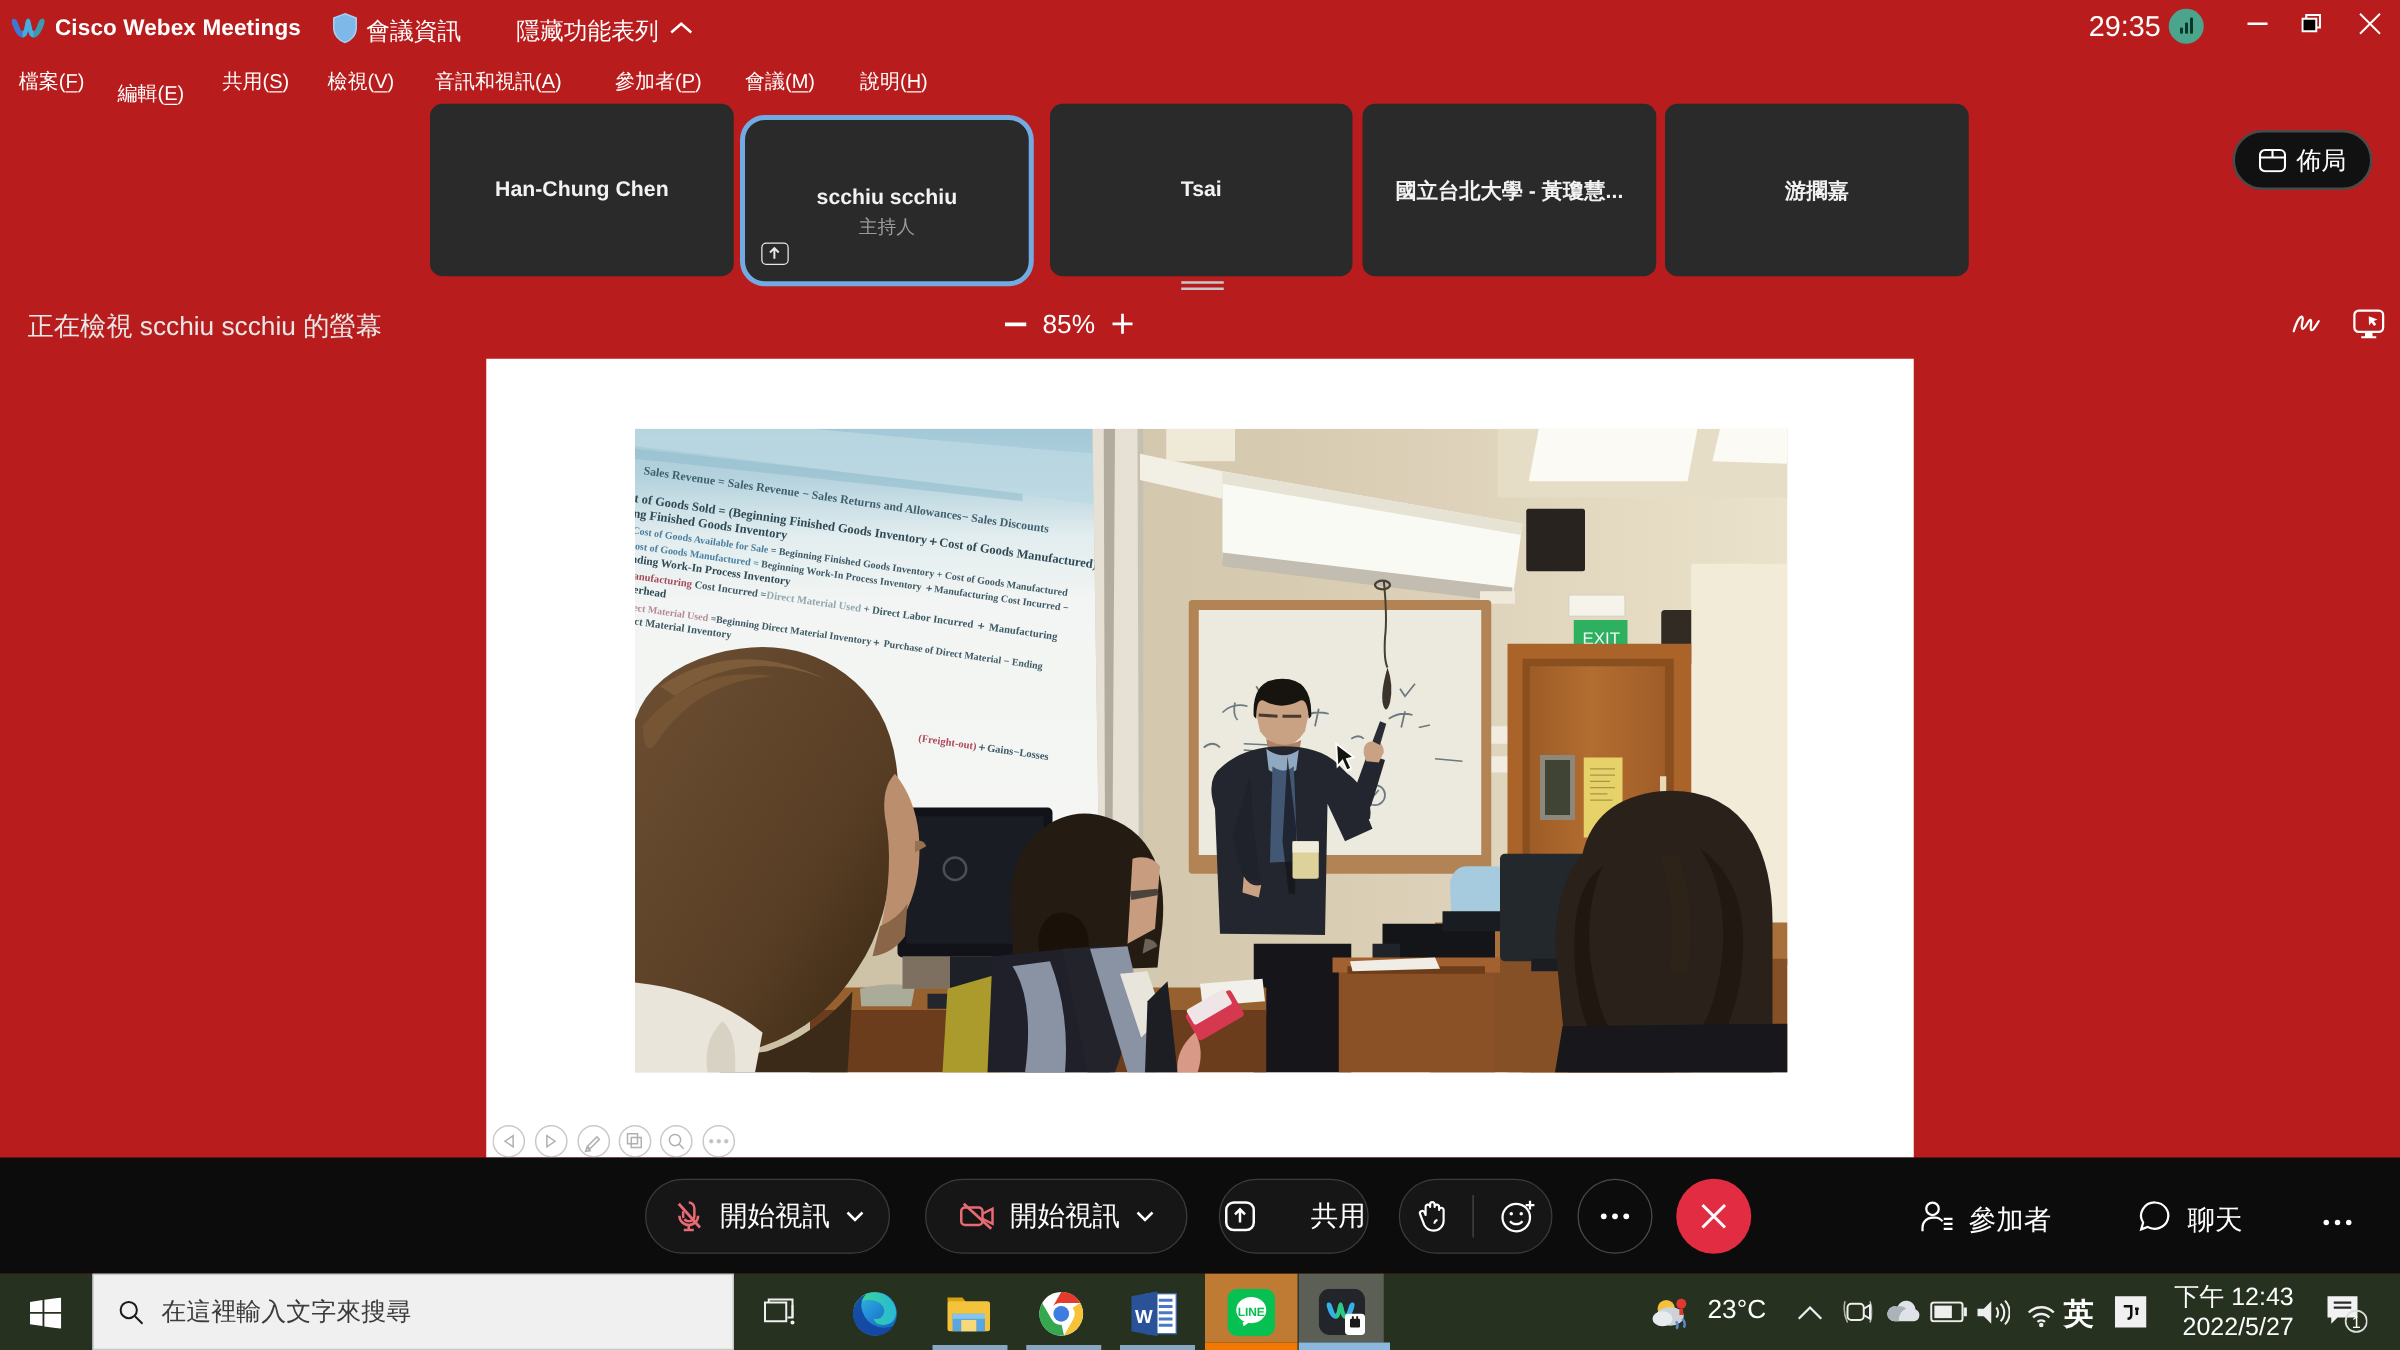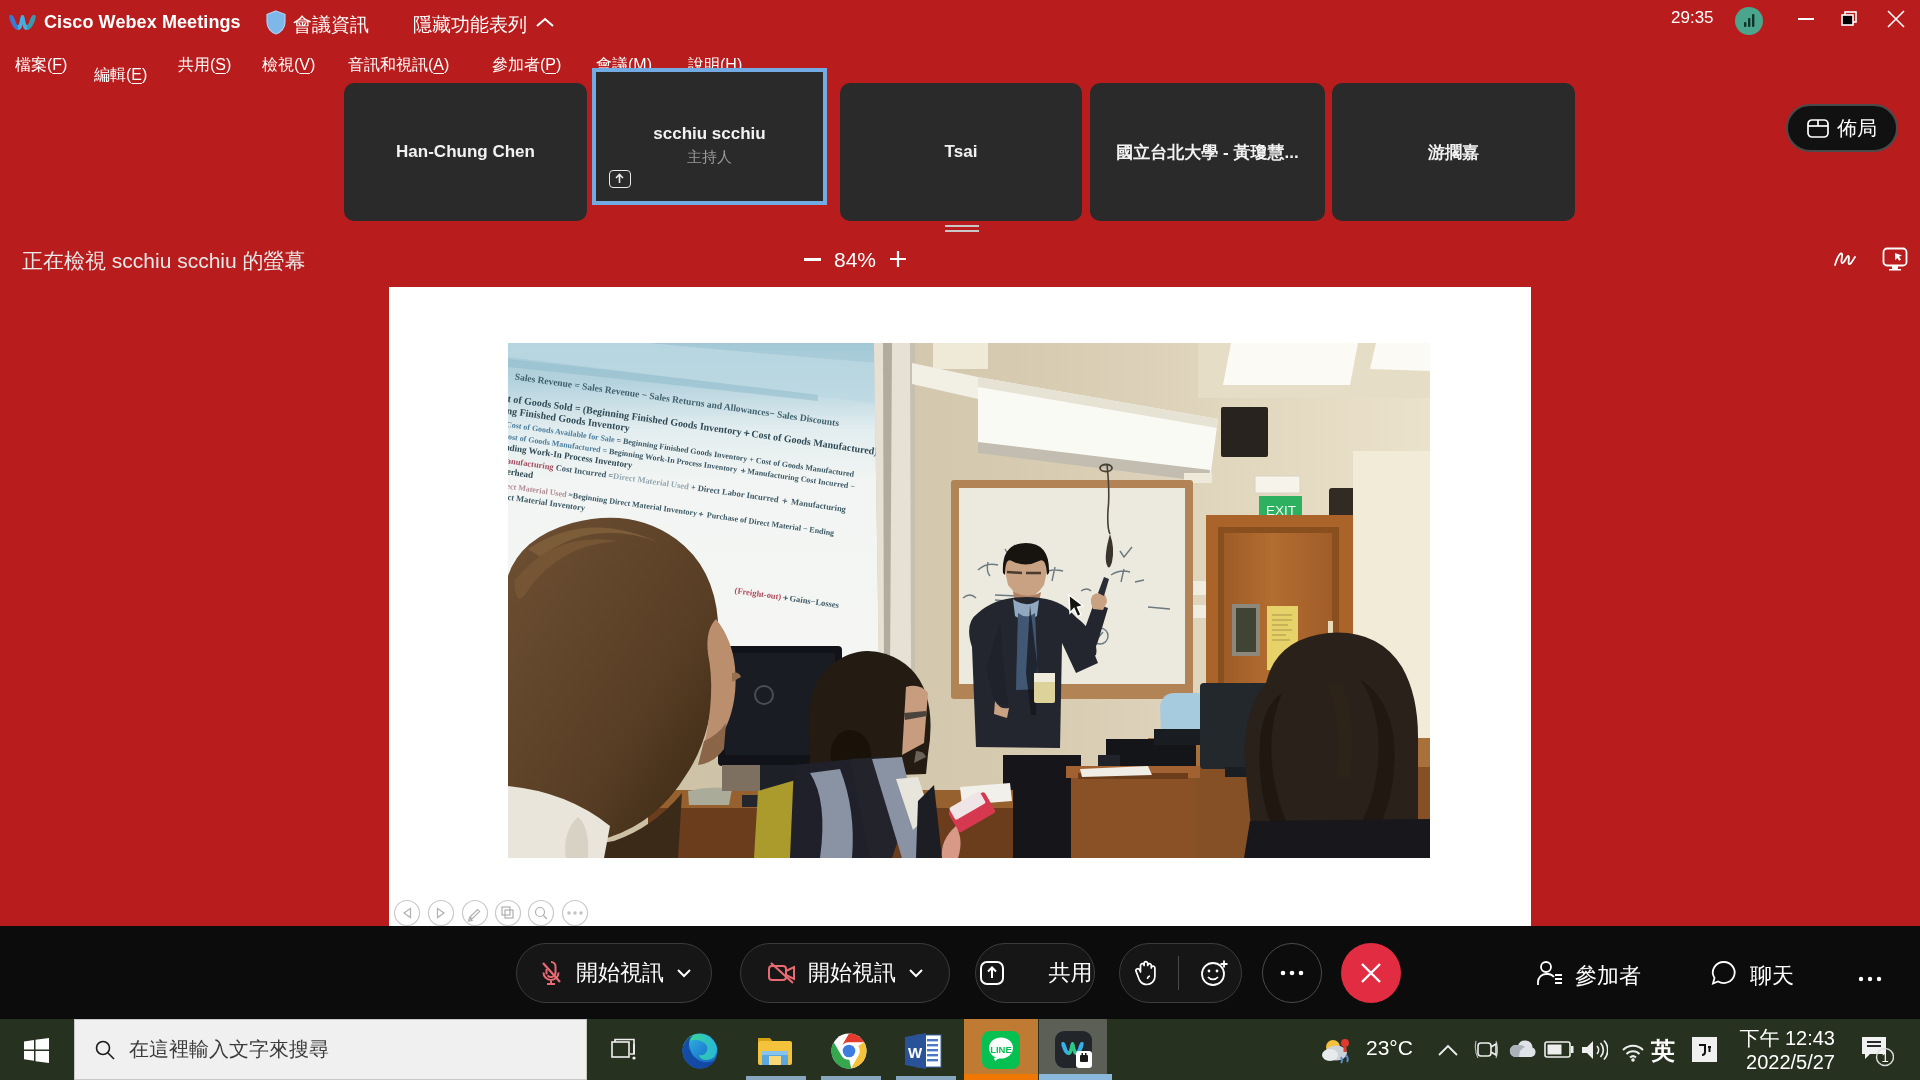--- a/index.html
+++ b/index.html
@@ -33,21 +33,21 @@
         <path d="M10 1 L19 4.5 V12 C19 18 15 22.5 10 24 C5 22.5 1 18 1 12 V4.5 Z" fill="#7db8e8" stroke="#a8d0f0" stroke-width="1.2"></path>
       </svg>
   </div>
   <div class="abs" style="left:293px;top:12px;color:#fff;font-size:19px;">會議資訊</div>
   <div class="abs" style="left:413px;top:12px;color:#fff;font-size:19px;">隱藏功能表列</div>
   <div class="abs" style="left:534px;top:14px;">
     <svg width="22" height="18" viewBox="0 0 22 18">
         <path d="M3 12 L11 5 L19 12" fill="none" stroke="#fff" stroke-width="2"></path>
       </svg>
   </div>
-  <div class="abs" style="left:1671px;top:8px;color:#fff;font-size:17px;">29:35</div>
+  <div class="abs" style="left:1671px;top:8px;color:#fff;font-size:23px;">29:35</div>
   <div class="abs" style="left:1735px;top:7px;width:28px;height:28px;border-radius:50%;background:#4aa58c;">
     <svg width="28" height="28" viewBox="0 0 28 28">
       <rect x="9" y="15" width="2.4" height="5" rx="1" fill="#0c342a"></rect>
       <rect x="13" y="11" width="2.4" height="9" rx="1" fill="#0c342a"></rect>
       <rect x="17" y="7" width="2.4" height="13" rx="1" fill="#0c342a"></rect>
     </svg>
   </div>
   <div class="abs" style="left:1798px;top:18px;width:16px;height:2px;background:#fff;"></div>
   <div class="abs" style="left:1841px;top:11px;">
     <svg width="18" height="16" viewBox="0 0 18 16">
@@ -64,21 +64,21 @@
   <div class="abs mi" style="left:15px;top:55px;">檔案(<u>F</u>)</div>
   <div class="abs mi" style="left:94px;top:65px;">編輯(<u>E</u>)</div>
   <div class="abs mi" style="left:178px;top:55px;">共用(<u>S</u>)</div>
   <div class="abs mi" style="left:262px;top:55px;">檢視(<u>V</u>)</div>
   <div class="abs mi" style="left:348px;top:55px;">音訊和視訊(<u>A</u>)</div>
   <div class="abs mi" style="left:492px;top:55px;">參加者(<u>P</u>)</div>
   <div class="abs mi" style="left:596px;top:55px;">會議(<u>M</u>)</div>
   <div class="abs mi" style="left:688px;top:55px;">說明(<u>H</u>)</div>
 
   <div class="thumb" style="left:344px;width:243px;">Han-Chung Chen</div>
-  <div class="abs" style="left:592px;top:68px;width:235px;height:137px;background:#2a2a2a;border:4px solid #72aae4;border-radius:0;">
+  <div class="abs" style="left:592px;top:92px;width:235px;height:137px;background:#2a2a2a;border:4px solid #72aae4;border-radius:20px;">
     <div style="position:absolute;left:0;right:0;top:52px;text-align:center;color:#f2f2f2;font-size:17px;font-weight:bold;">scchiu scchiu</div>
     <div style="position:absolute;left:0;right:0;top:76px;text-align:center;color:#9a9a9a;font-size:15px;">主持人</div>
     <div style="position:absolute;left:13px;bottom:13px;width:22px;height:18px;border:1.5px solid #e8e8e8;border-radius:4px;">
       <svg width="19" height="15" viewBox="0 0 19 15">
           <path d="M9.5 12 V4 M6 7 L9.5 3.5 L13 7" stroke="#e8e8e8" stroke-width="1.6" fill="none"></path>
         </svg>
     </div>
   </div>
   <div class="thumb" style="left:840px;width:242px;">Tsai</div>
   <div class="thumb" style="left:1090px;width:235px;">國立台北大學 - 黃瓊慧...</div>
@@ -90,21 +90,21 @@
     <svg width="22" height="19" viewBox="0 0 22 19" style="margin-right:8px;">
       <rect x="1" y="1" width="20" height="17" rx="4" fill="none" stroke="#fff" stroke-width="1.7"></rect>
       <line x1="1" y1="7" x2="21" y2="7" stroke="#fff" stroke-width="1.7"></line>
       <line x1="11" y1="1" x2="11" y2="7" stroke="#fff" stroke-width="1.7"></line>
     </svg>
     <span style="color:#fff;font-size:20px;">佈局</span>
   </div>
 
   <div class="abs" style="left:22px;top:247px;color:#e8e8e8;font-size:21px;">正在檢視 scchiu scchiu 的螢幕</div>
   <div class="abs" style="left:804px;top:258px;width:17px;height:2.5px;background:#fff;"></div>
-  <div class="abs" style="left:834px;top:248px;color:#fff;font-size:21px;">84%</div>
+  <div class="abs" style="left:834px;top:248px;color:#fff;font-size:21px;">85%</div>
   <div class="abs" style="left:889px;top:250px;">
     <svg width="18" height="18" viewBox="0 0 18 18">
         <path d="M9 1 V17 M1 9 H17" stroke="#fff" stroke-width="2.2"></path>
       </svg>
   </div>
   <div class="abs" style="left:1833px;top:247px;">
     <svg width="25" height="24" viewBox="0 0 25 24">
         <path d="M2 18 C5 8 8 5 9 7 C10 9 7 15 9 16 C11 17 14 8 15.5 9 C17 10 14.5 16 16 17 C17.5 18 20 13 22 10" fill="none" stroke="#fff" stroke-width="1.8" stroke-linecap="round"></path>
       </svg>
   </div>

